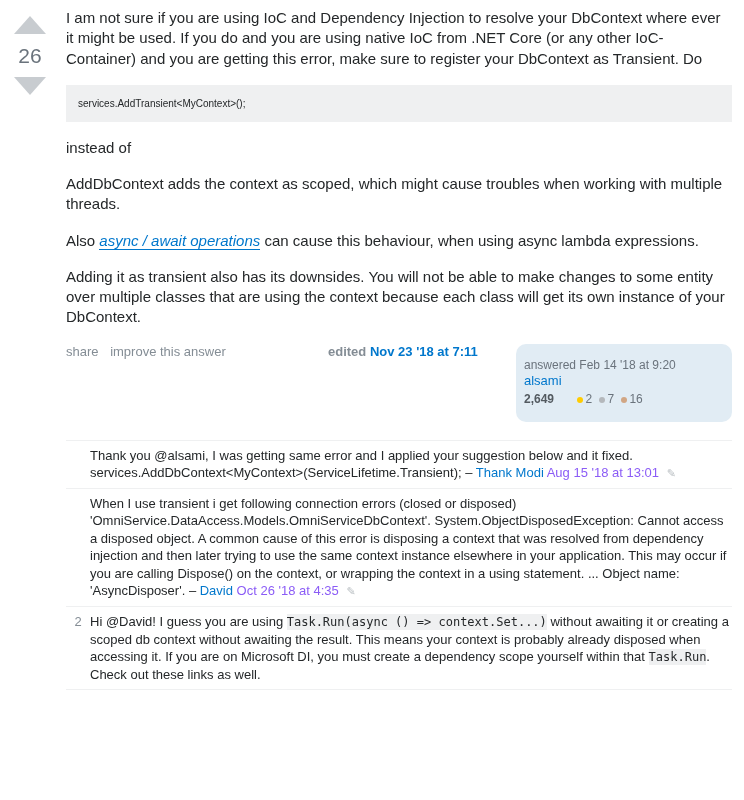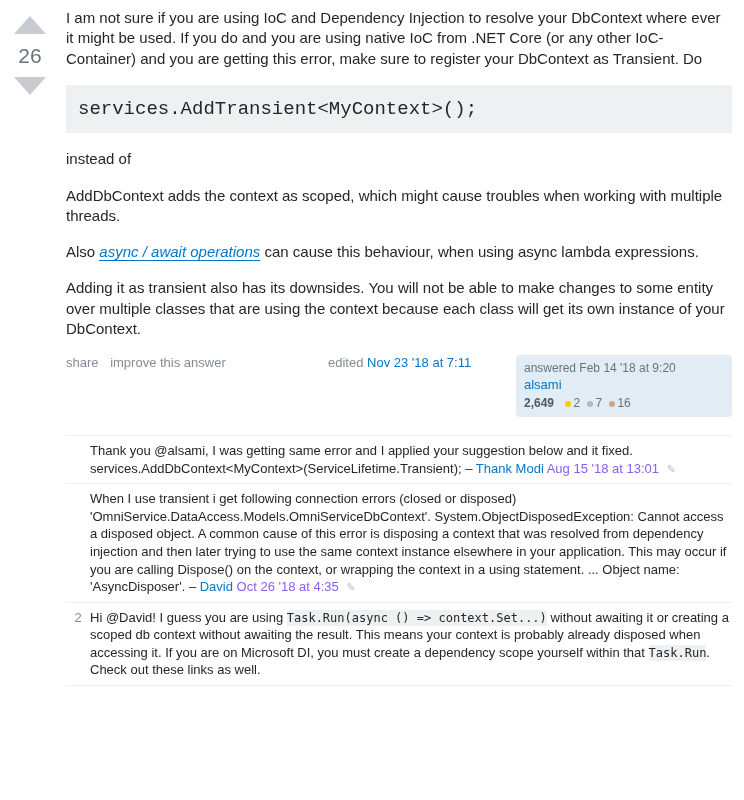--- a/index.html
+++ b/index.html
@@ -37,22 +37,22 @@
     flex: 1;
     padding-left: 12px;
   }
   .post-text p {
     margin: 0 0 16px 0;
     line-height: 1.35;
   }
   .code-block {
     background: #eff0f1;
     padding: 12px;
-    font-family: Liberation Mono, monospace;
-    font-size: 19px;
+    font-family: Liberation Sans, sans-serif;
+    font-size: 10px;
     margin: 0 0 16px 0;
     white-space: pre;
     overflow-x: auto;
   }
   a.link {
     color: #0077cc;
     text-decoration: none;
     border-bottom: 1px solid #0077cc;
     font-style: italic;
   }
@@ -66,50 +66,51 @@
   .actions {
     flex: 1;
   }
   .actions span {
     margin-right: 8px;
     cursor: pointer;
   }
   .edited {
     width: 180px;
     color: #848d95;
+    font-weight: bold;
   }
   .edited a {
     color: #0077cc;
     text-decoration: none;
   }
   .user-card {
     width: 200px;
     background: #E1ECF4;
-    padding: 6px 8px;
-    border-radius: 4px;
+    padding: 14px 8px;
+    border-radius: 10px;
     margin-left: 8px;
   }
   .user-card .when {
     color: #6a737c;
     font-size: 12px;
   }
   .user-card .uname {
     color: #0077cc;
     text-decoration: none;
     font-size: 13px;
   }
   .user-card .stats {
     font-size: 12px;
     color: #6a737c;
     margin-top: 2px;
   }
   .user-card .rep {
     font-weight: bold;
     color: #535a60;
-    margin-right: 4px;
+    margin-right: 16px;
   }
   .badge-dot {
     display: inline-block;
     width: 6px;
     height: 6px;
     border-radius: 50%;
     margin: 0 2px 0 4px;
     vertical-align: middle;
   }
   .gold { background: #ffcc01; }

